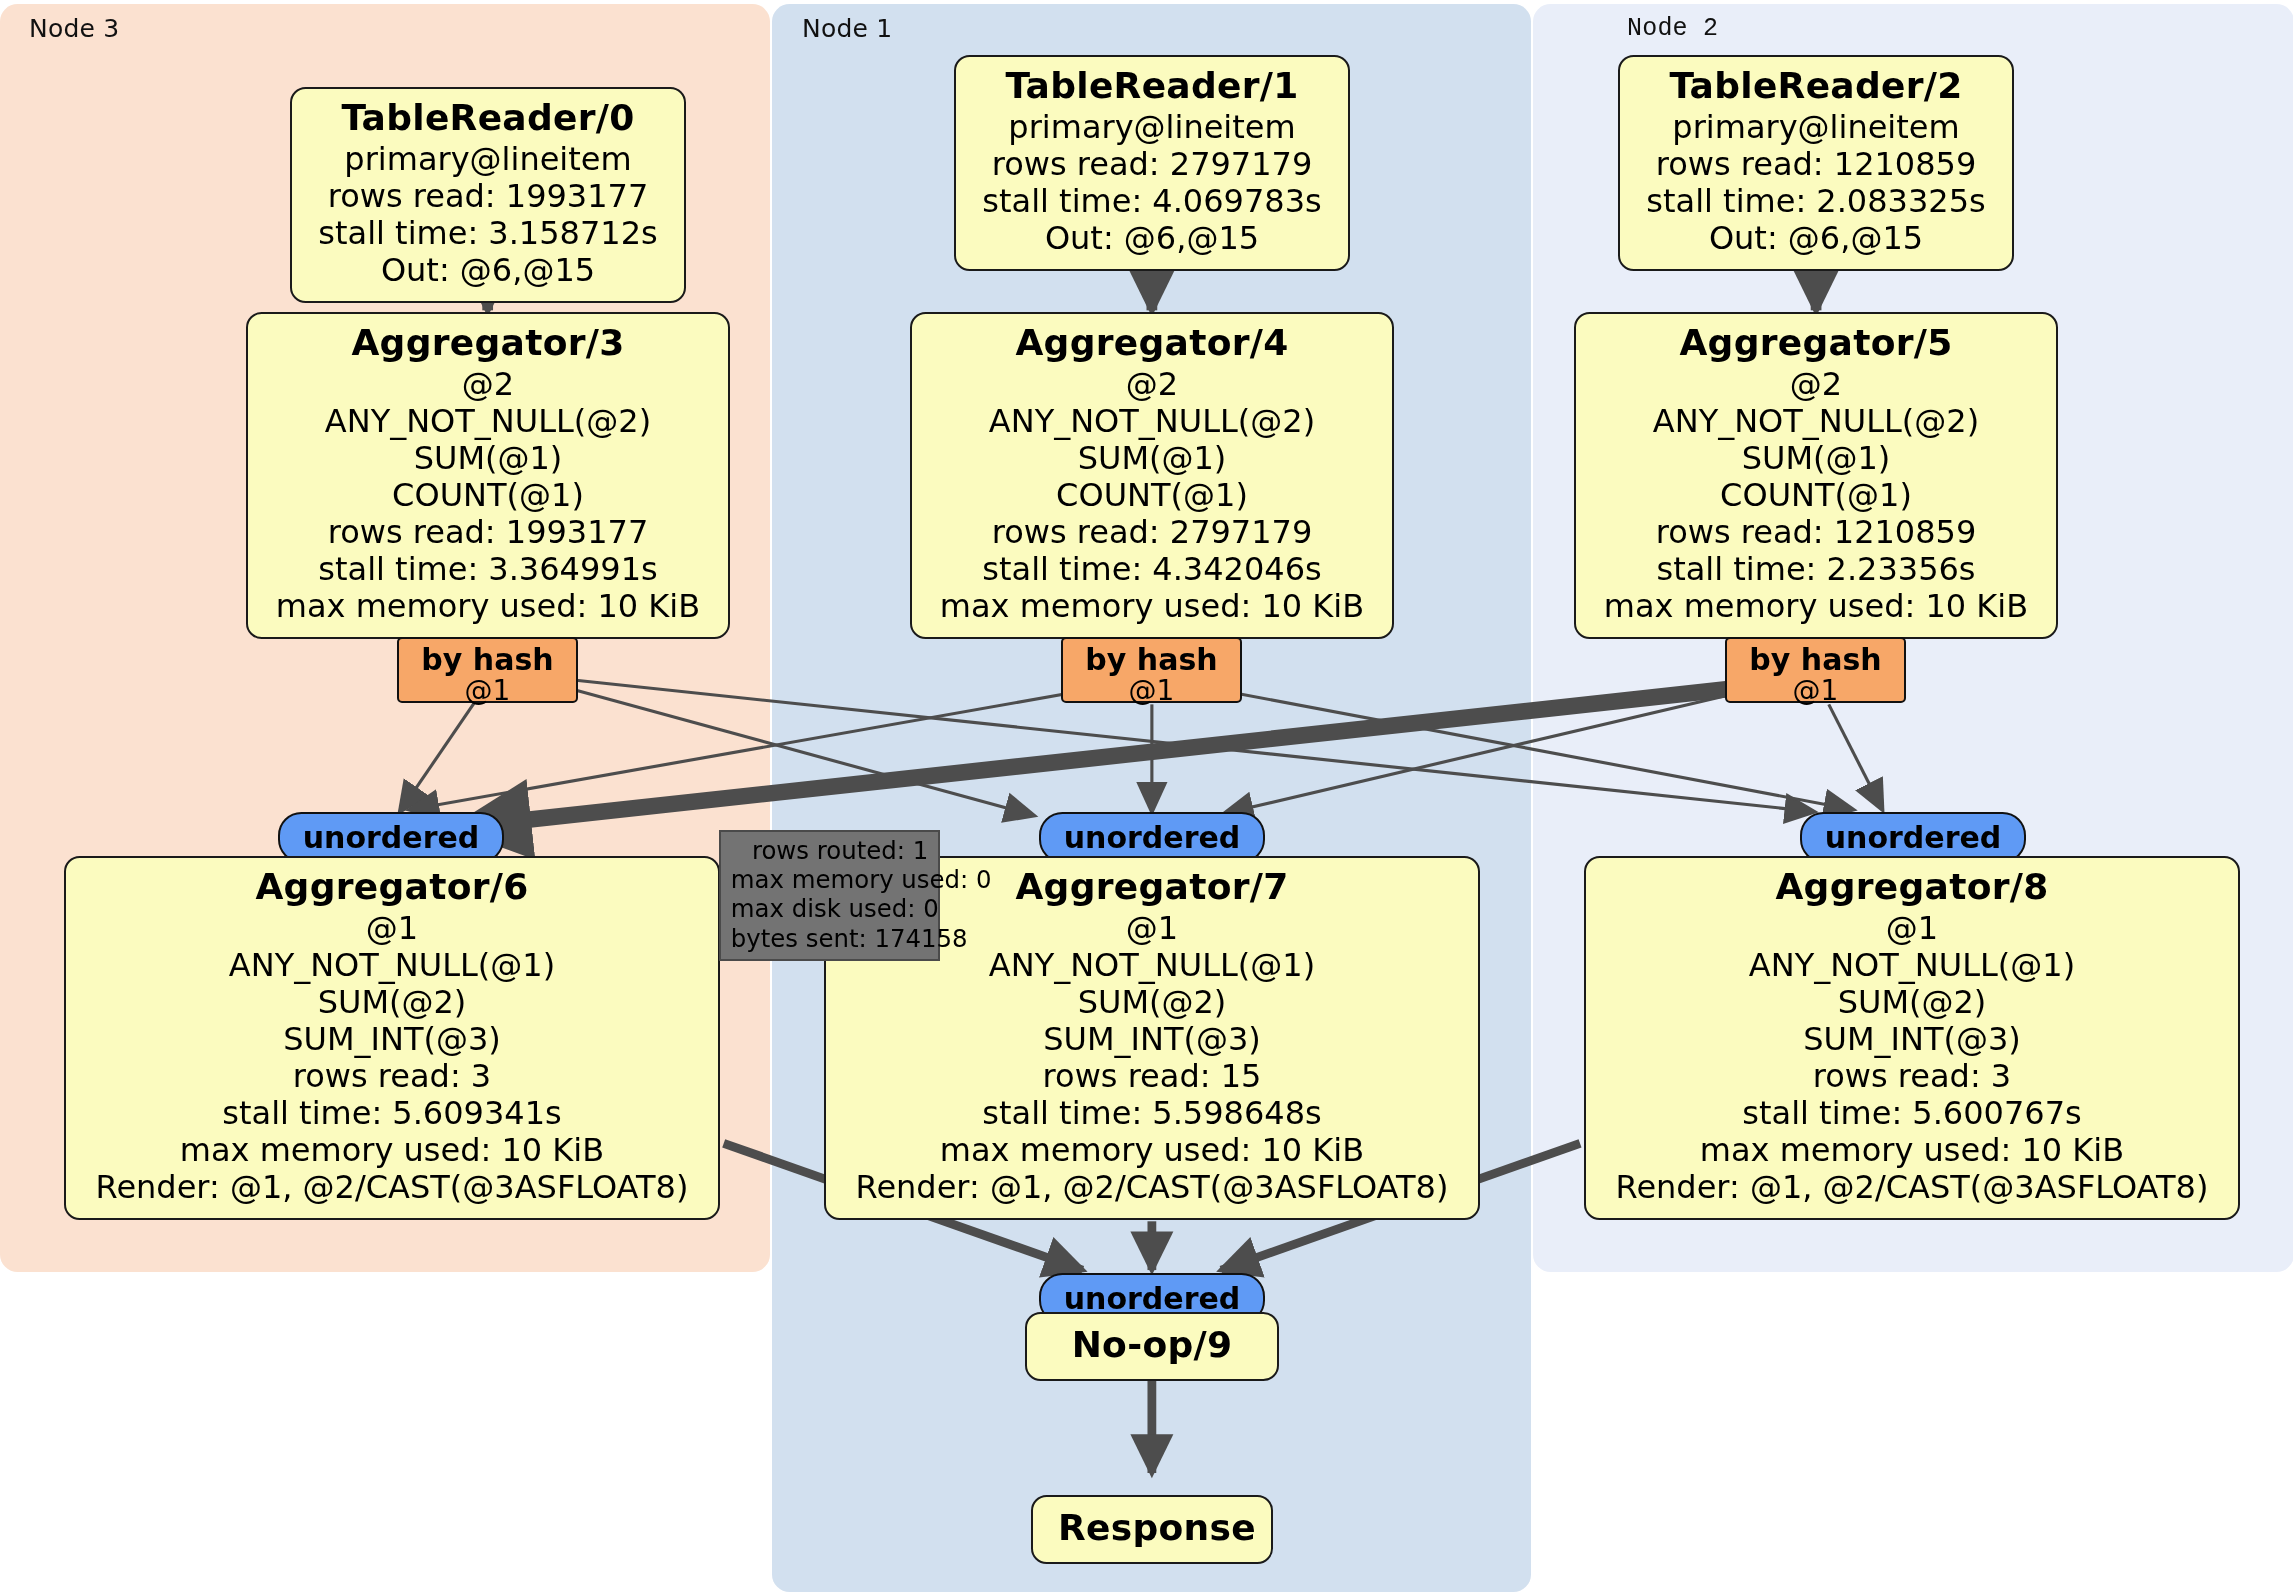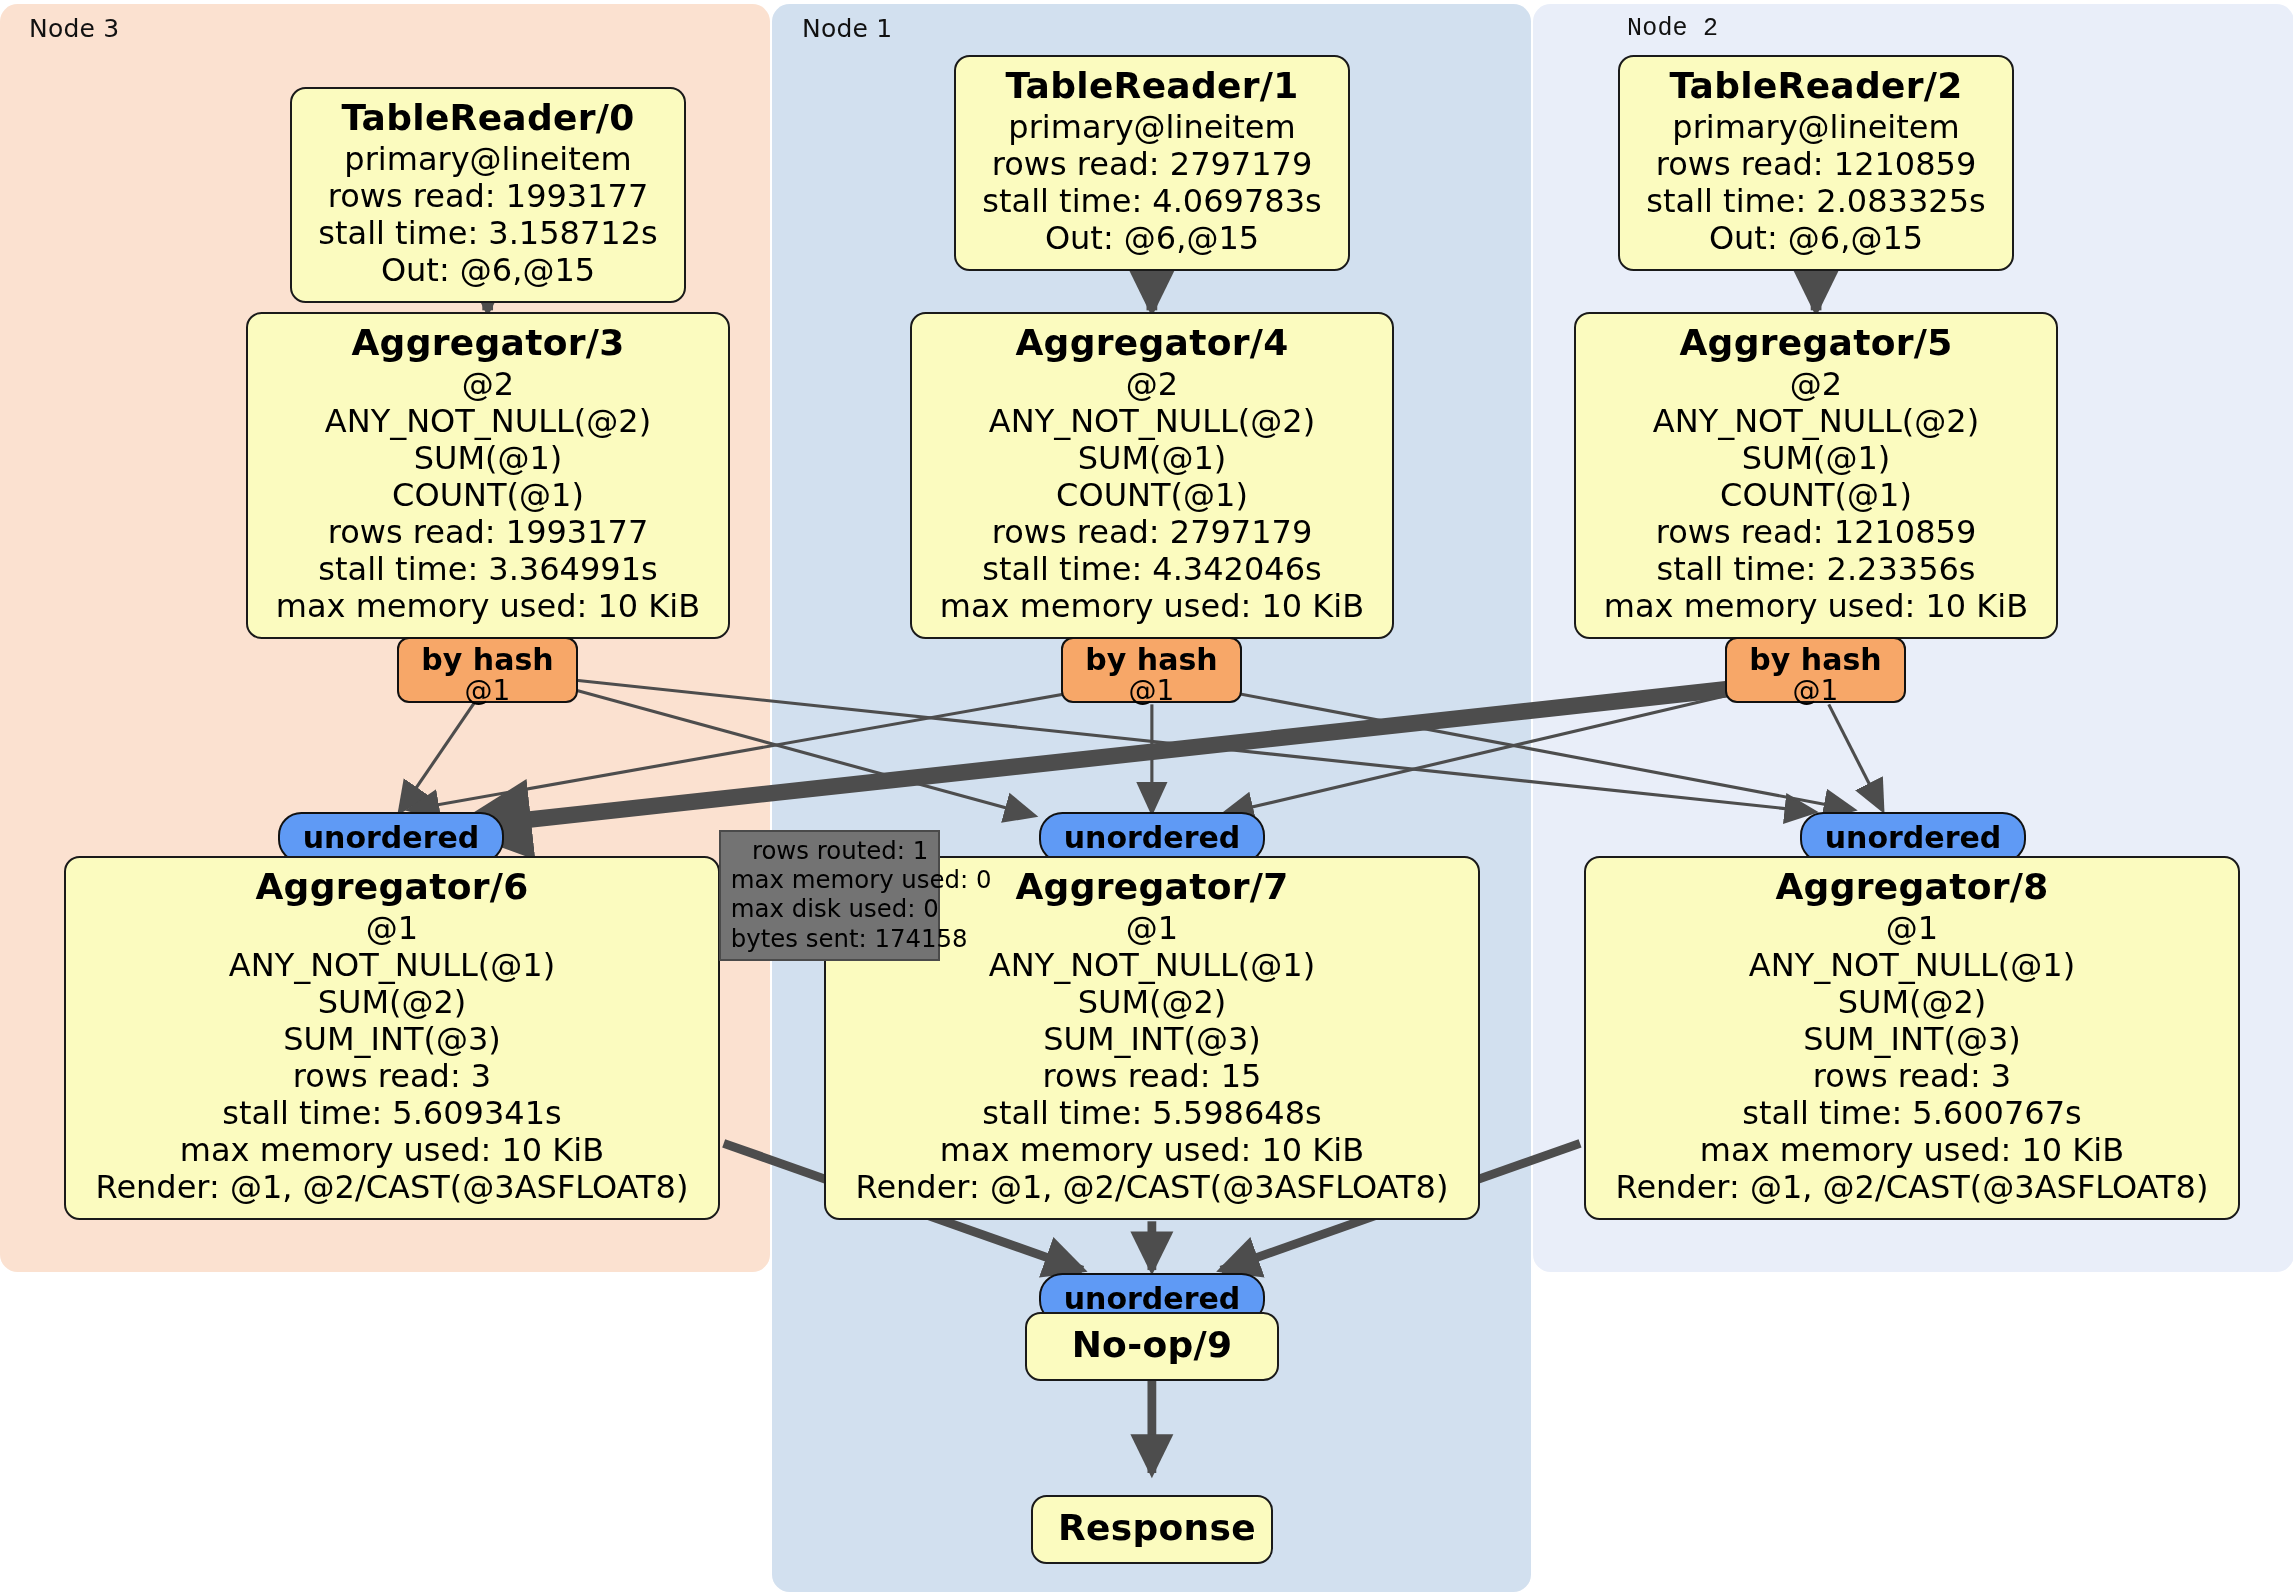--- a/index.html
+++ b/index.html
@@ -51,21 +51,21 @@
     white-space:nowrap;
   }
   .opbox.compact{padding:9.8px 25px 13.7px 25px;}
   .opbox.compact .title{margin-bottom:0;}
 
   
   .badge{
     position:absolute;
     box-sizing:border-box;
     border:2.9px solid #111;
-    border-radius:12px;
+    border-radius:5px;
     text-align:center;
     line-height:1.1;
     color:#000;
     padding:3.9px 0 5.9px 0;
   }
   .badge.hash{background:#f7a768;}
   .badge.unordered{background:#5f9af5;border-radius:23.4px;}
   .badge .b1{display:block;font-weight:bold;font-size:30px;}
   .badge .b2{display:block;font-size:28px;}
 

